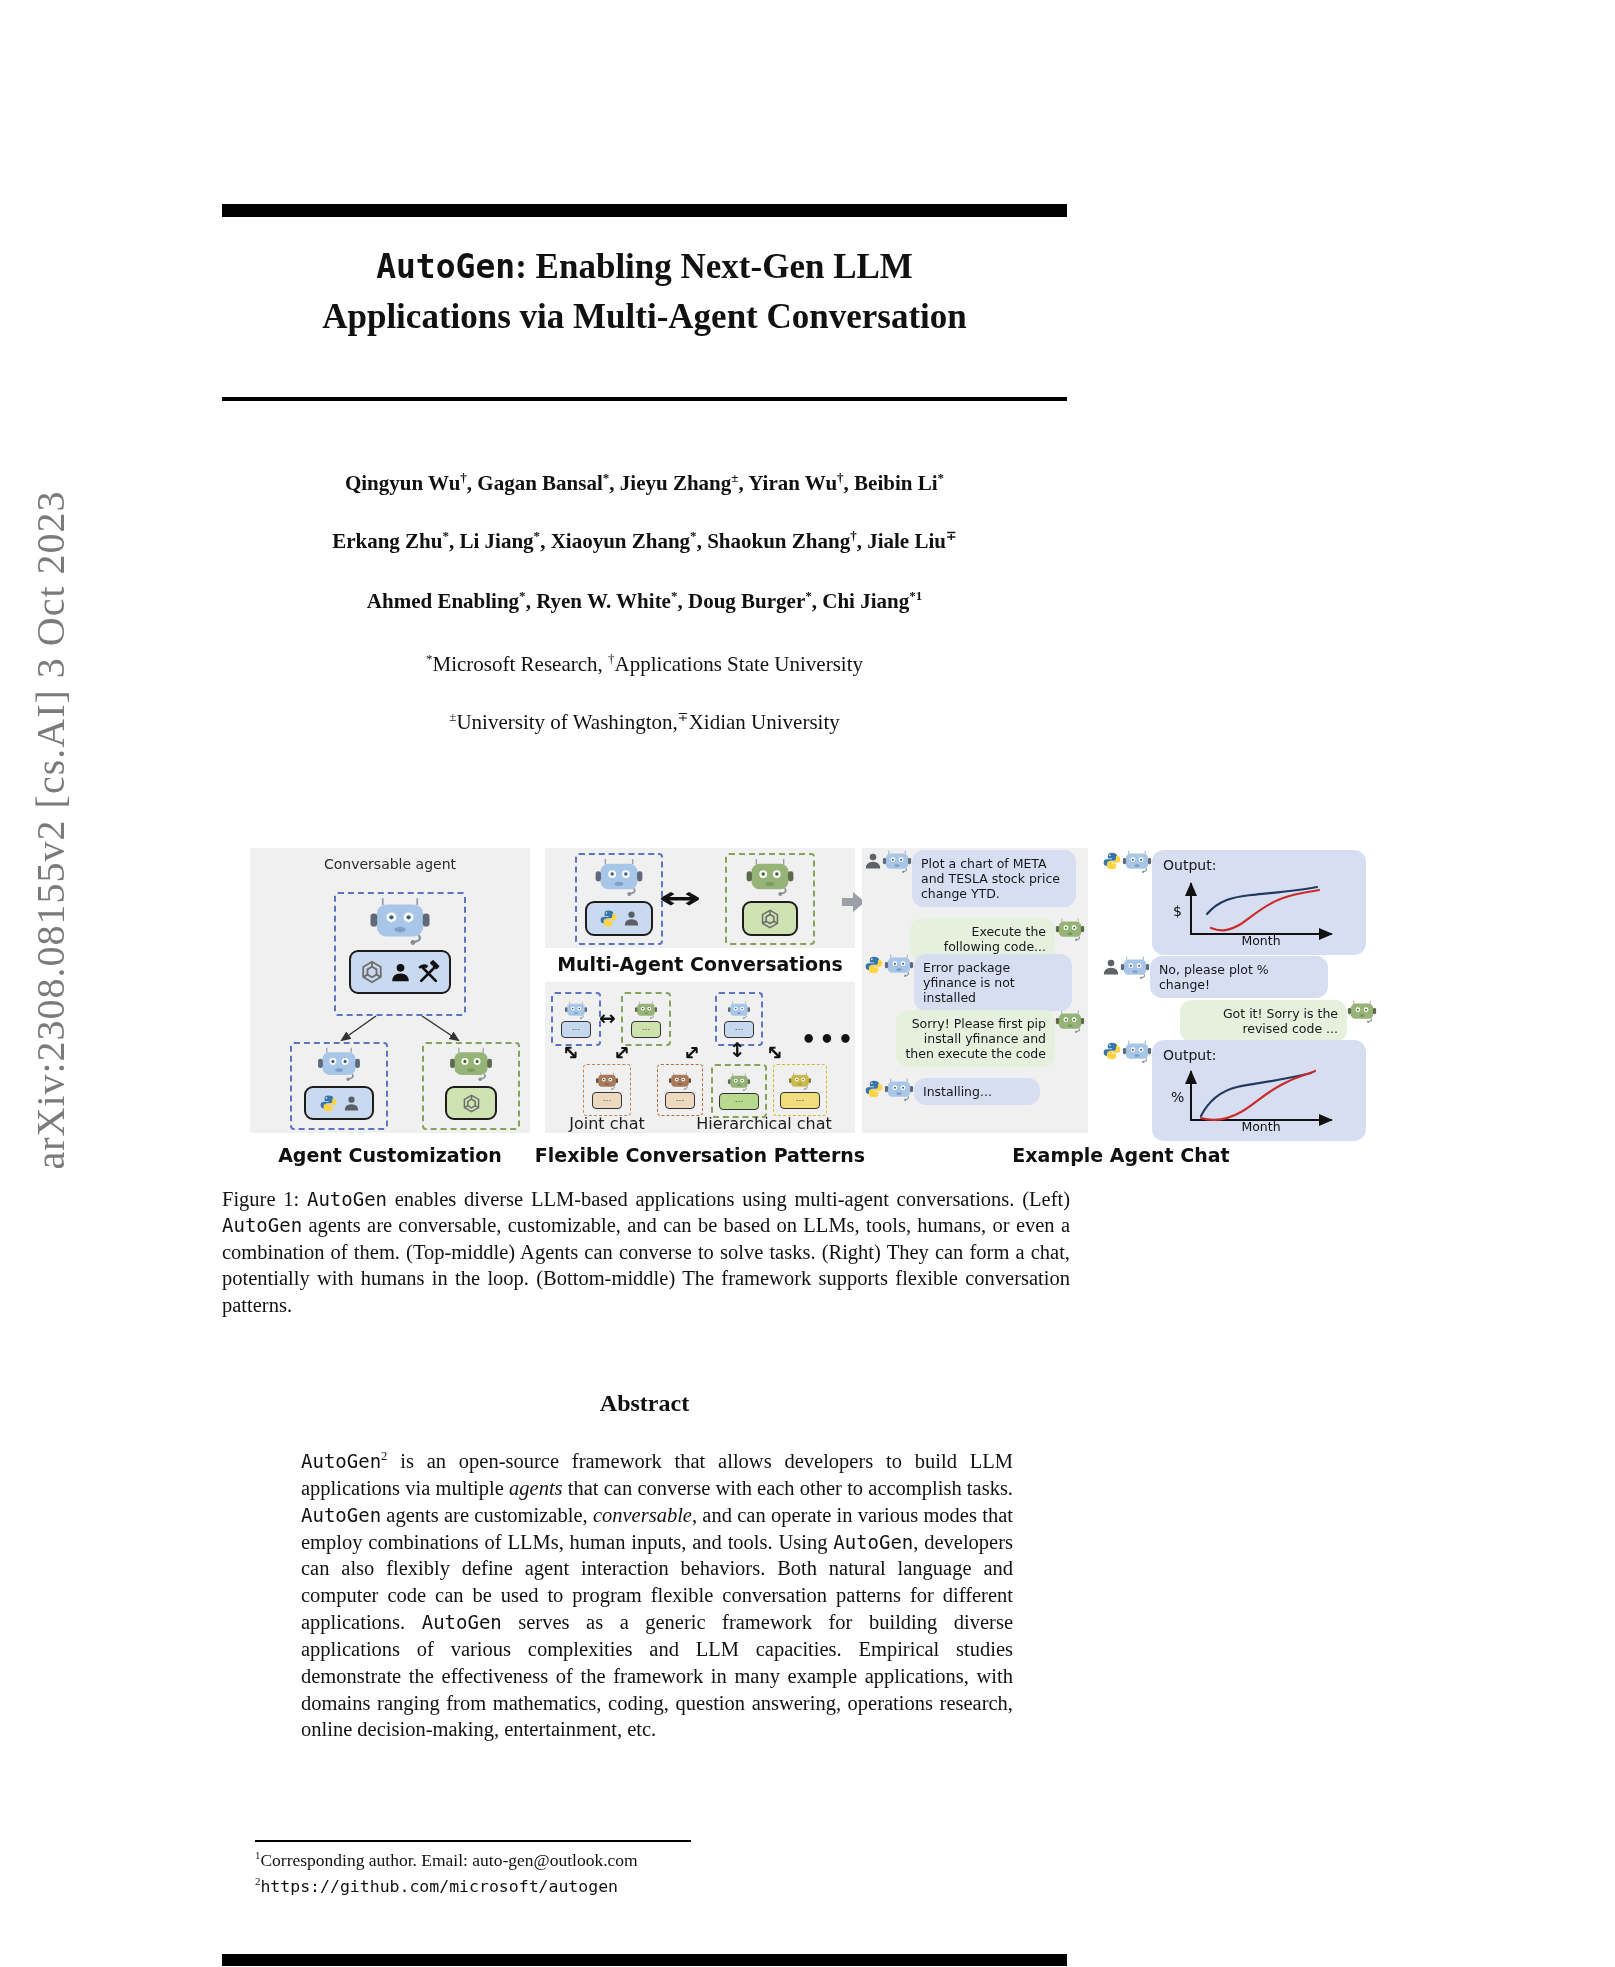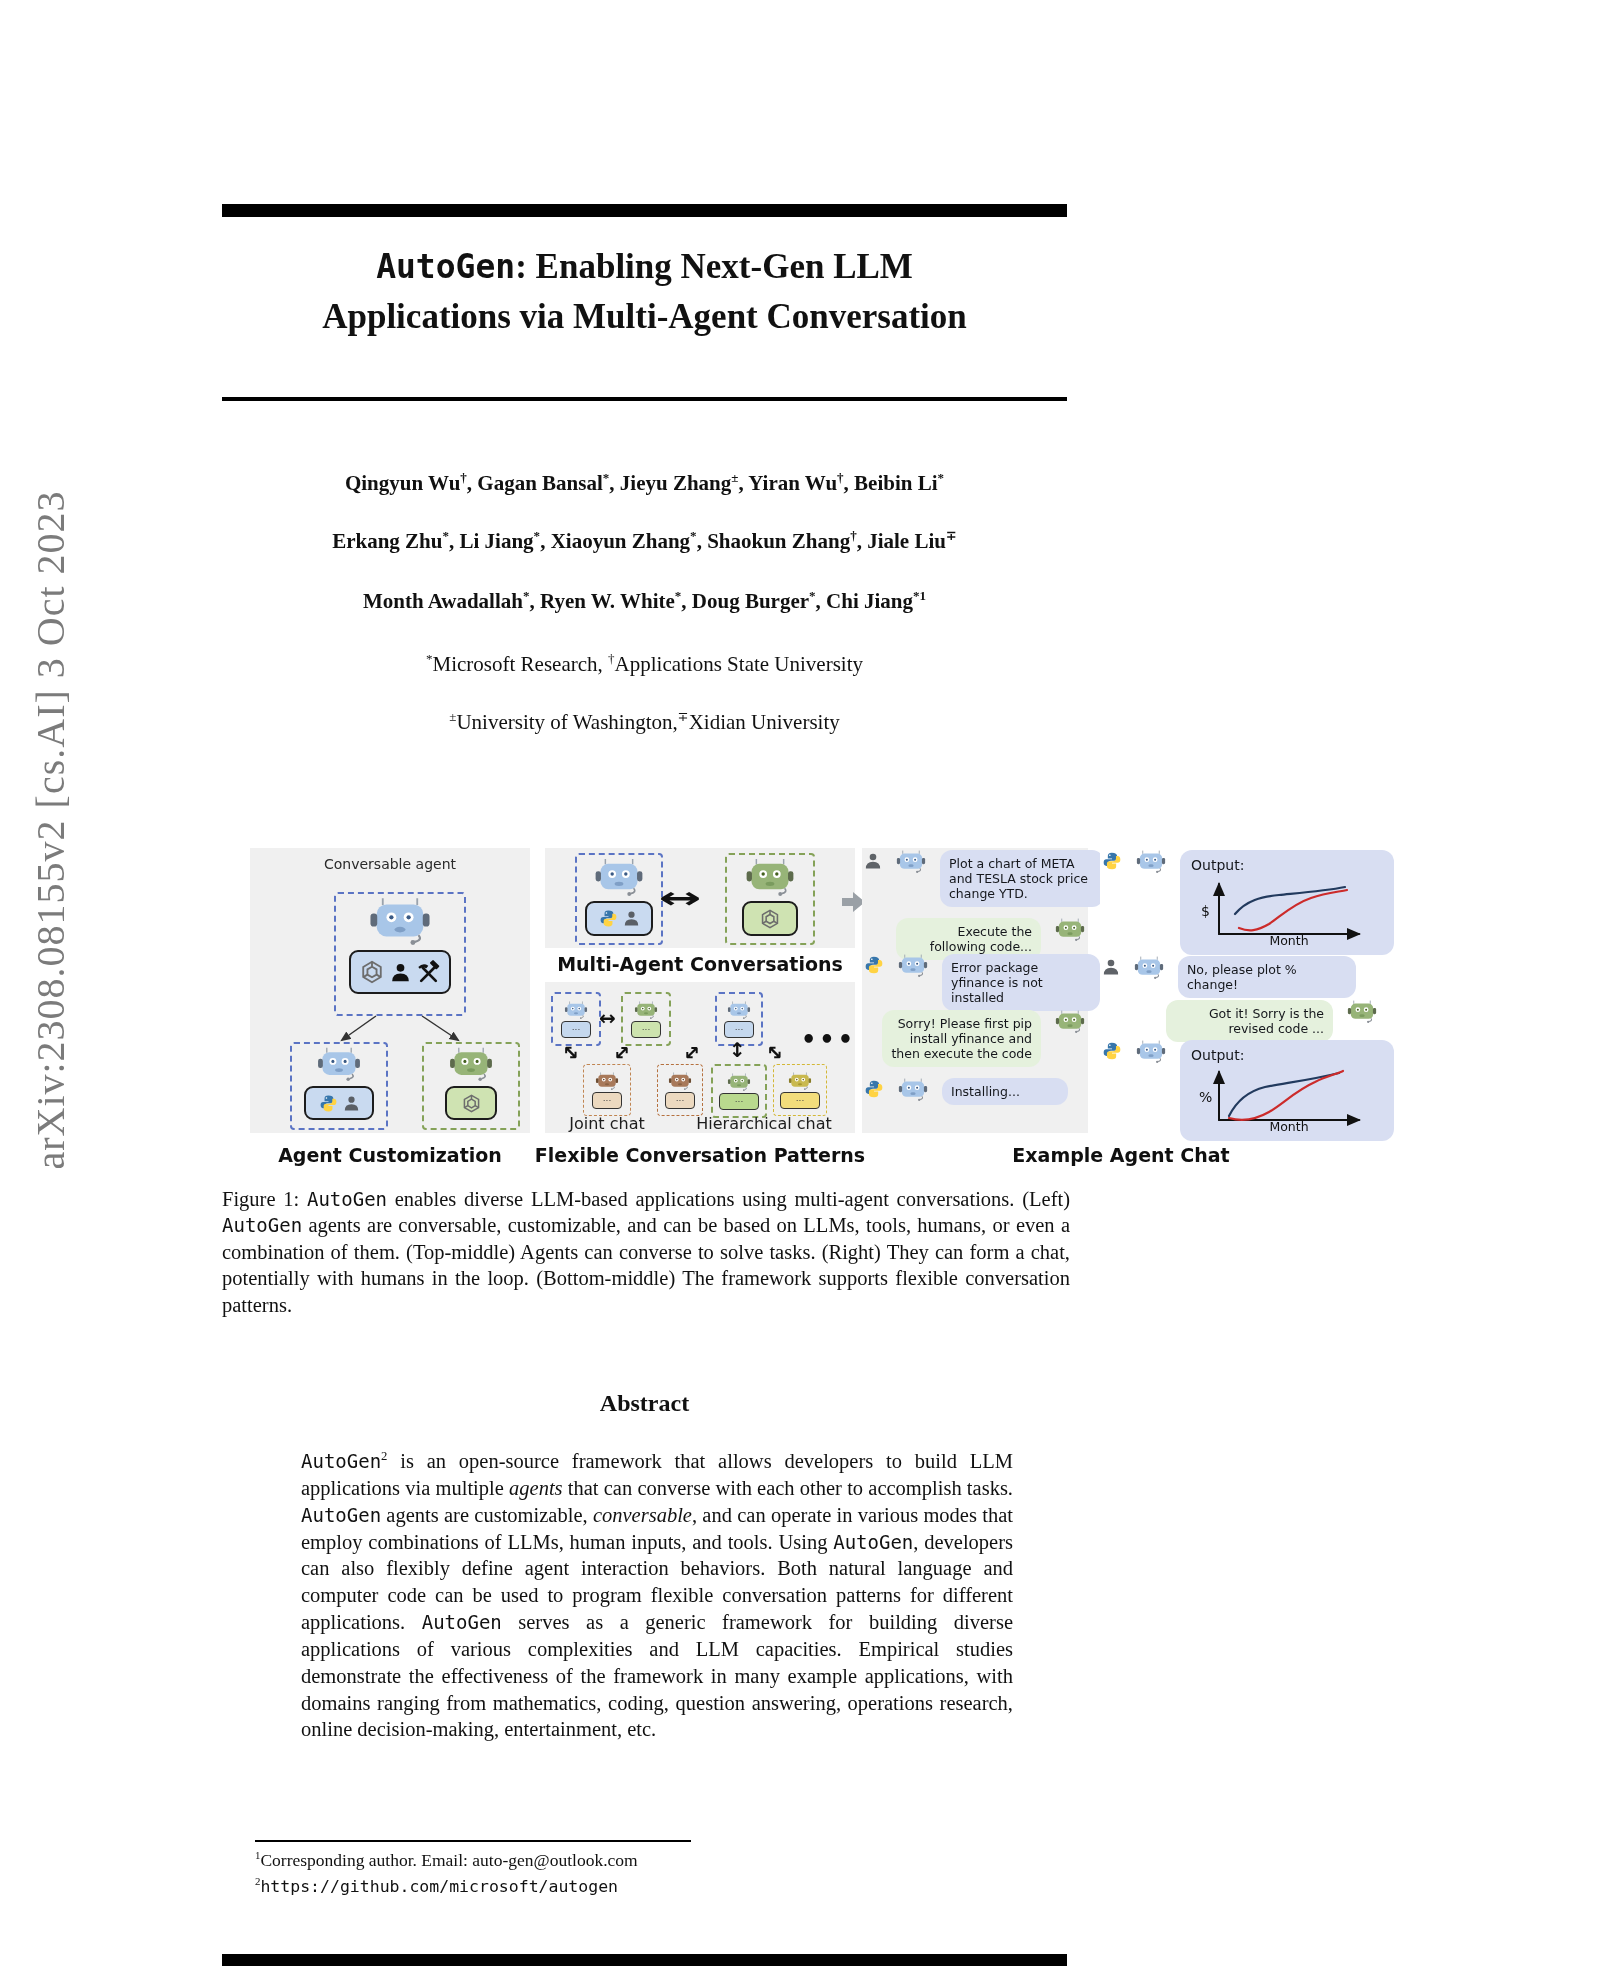--- a/index.html
+++ b/index.html
@@ -30,21 +30,21 @@
   .badge{background:#c9daf0;border:2px solid #1c1c1c;border-radius:9px;display:flex;align-items:center;justify-content:center;gap:5px;margin:5px auto 0;}
   .badge.green{background:#cfe3b2;}
   .bot{display:block;margin:3px auto 0;}
   .arr{position:absolute;font-weight:bold;font-size:20px;color:#111;line-height:1;}
   .bigarr{position:absolute;font-weight:bold;font-size:30px;transform:scaleX(1.7);color:#111;}
   .mb{position:absolute;border-radius:4px;display:flex;flex-direction:column;align-items:center;justify-content:center;gap:2px;}
   .mb .mini{border:1.3px solid #333;border-radius:4px;font-size:9px;line-height:11px;text-align:center;color:#444;width:28px;height:15px;}
   .mb .mini.w{width:38px;}
   .mblab{position:absolute;top:132px;text-align:center;font-size:16px;color:#1c1c1c;}
   .dots{position:absolute;left:256px;top:44px;font-size:24px;font-weight:bold;letter-spacing:3px;color:#111;}
-  .crow{position:absolute;display:flex;gap:14px;align-items:flex-start;}
+  .crow{position:absolute;display:flex;gap:0;align-items:flex-start;}
   .bubble{border-radius:12px;padding:6px 9px;font-size:12.5px;line-height:1.2;color:#15171c;}
   .bubble.blue{background:#d8def2;}
   .bubble.green{background:#e5f1dd;text-align:right;padding-left:8px;}
   .outlab{font-size:14px;margin:1px 0 2px 2px;}
   .chart line,.chart path{stroke-linecap:round;}
 </style>
 </head>
 <body>
 
 <div class="page">
@@ -102,21 +102,21 @@
   <div class="abs colc title" style="top:244px"><span class="mono">AutoGen</span><span>: Enabling Next-Gen LLM</span></div>
   <div class="abs colc title" style="top:294px">Applications via Multi-Agent Conversation</div>
 
   <div class="abs colc authors" style="top:471px">
     <span><span>Qingyun Wu</span><sup>†</sup><span>, </span></span><span><span>Gagan Bansal</span><sup>*</sup><span>, </span></span><span><span>Jieyu Zhang</span><sup>±</sup><span>, </span></span><span><span>Yiran Wu</span><sup>†</sup><span>, </span></span><span><span>Beibin Li</span><sup>*</sup><span></span></span>
   </div>
   <div class="abs colc authors" style="top:529px">
     <span><span>Erkang Zhu</span><sup>*</sup><span>, </span></span><span><span>Li Jiang</span><sup>*</sup><span>, </span></span><span><span>Xiaoyun Zhang</span><sup>*</sup><span>, </span></span><span><span>Shaokun Zhang</span><sup>†</sup><span>, </span></span><span><span>Jiale Liu</span><sup>∓</sup><span></span></span>
   </div>
   <div class="abs colc authors" style="top:589px">
-    <span><span>Month Awadallah</span><sup>*</sup><span>, </span></span><span><span>Ryen W. White</span><sup>*</sup><span>, </span></span><span><span>Doug Burger</span><sup>*</sup><span>, </span></span><span><span>Chi Jiang</span><sup>*1</sup><span></span></span>
+    <span><span>Ahmed Enabling</span><sup>*</sup><span>, </span></span><span><span>Ryen W. White</span><sup>*</sup><span>, </span></span><span><span>Doug Burger</span><sup>*</sup><span>, </span></span><span><span>Chi Jiang</span><sup>*1</sup><span></span></span>
   </div>
 
   <div class="abs colc affil" style="top:652px">
     <sup>*</sup><span>Microsoft Research, </span><sup>†</sup><span>Applications State University</span>
   </div>
   <div class="abs colc affil" style="top:710px">
     <sup>±</sup><span>University of Washington,</span><sup>∓</sup><span>Xidian University</span>
   </div>
 
   <div class="abs figure">

